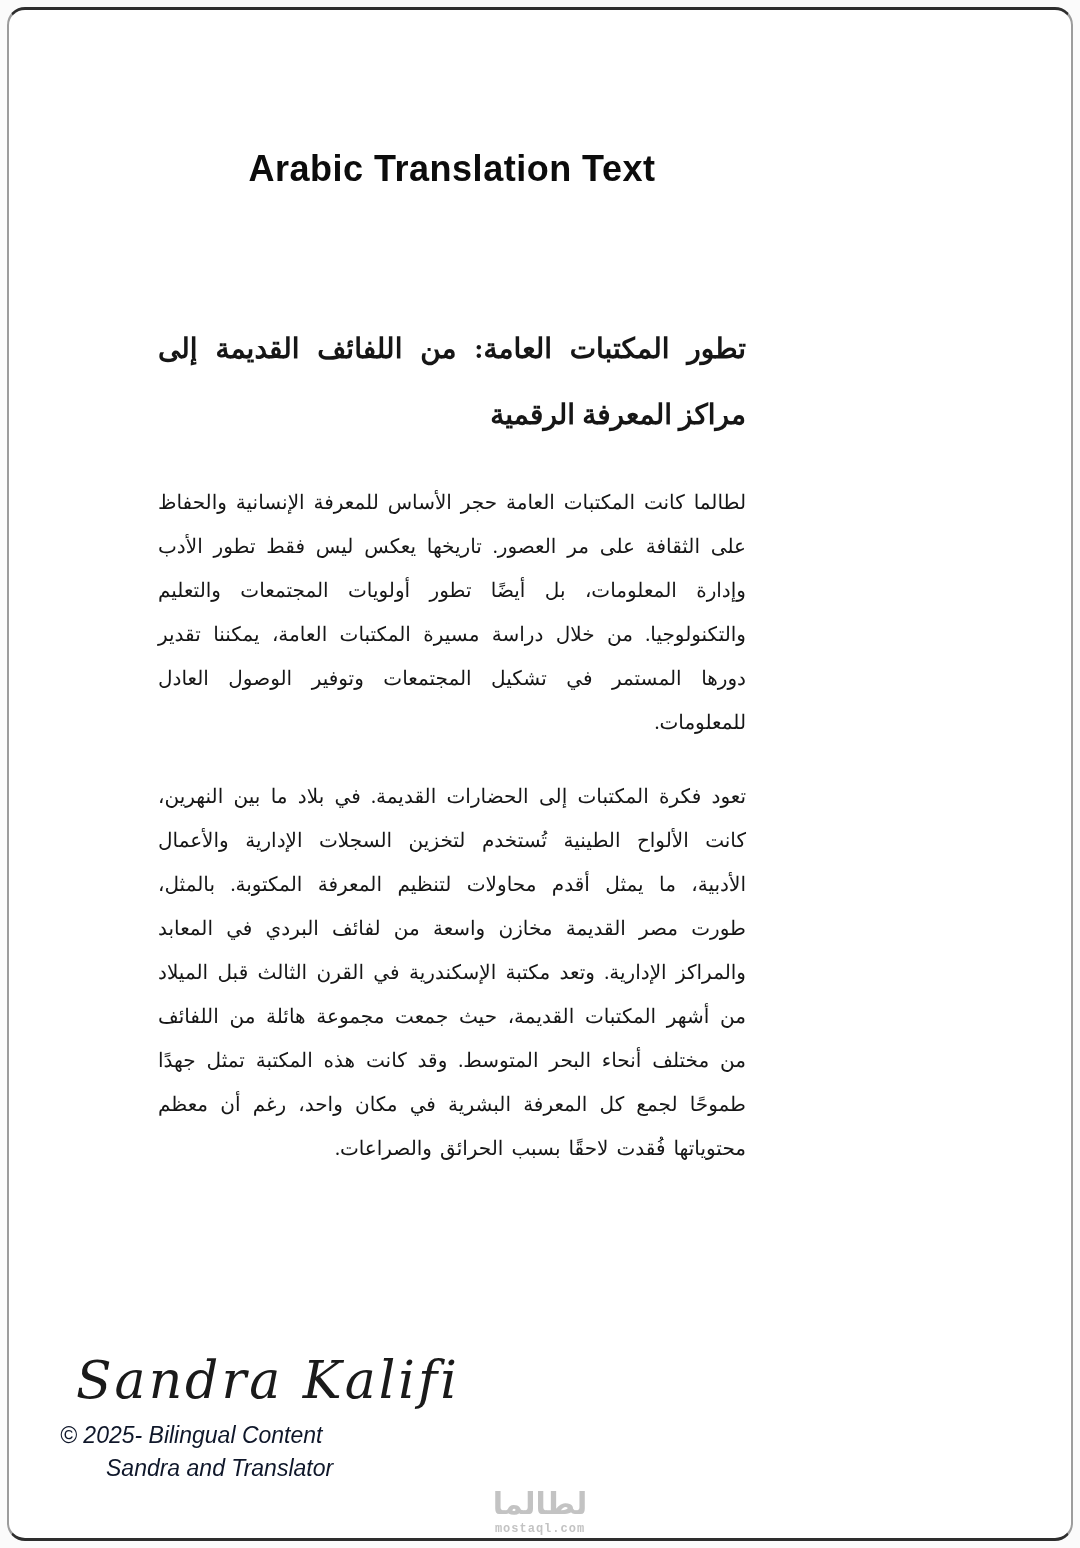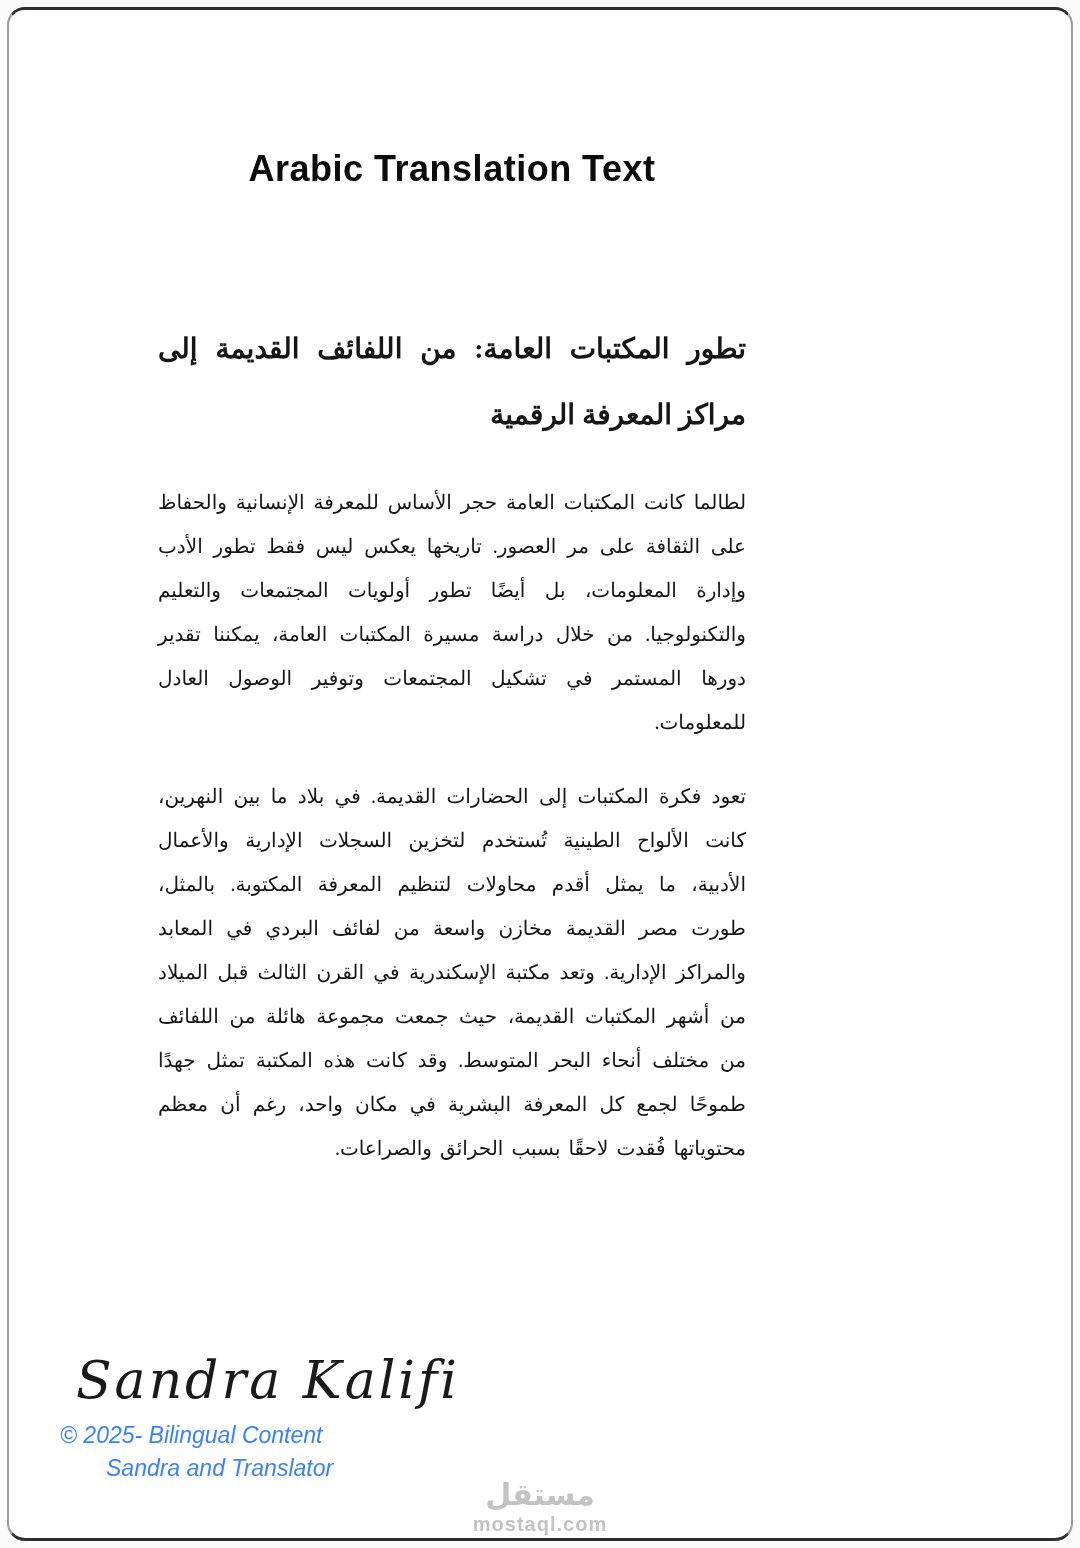--- a/index.html
+++ b/index.html
@@ -80,21 +80,21 @@
       font-style: italic;
       font-size: 52px;
       letter-spacing: 3px;
       color: #1a1a1a;
       padding-left: 16px;
     }
     .copyright {
       font-family: "Liberation Sans", sans-serif;
       font-style: italic;
       font-size: 23px;
-      color: #3b82f6;
+      color: #0f172a;
       margin-top: 12px;
     }
     .copyright.second {
       margin-top: 6px;
       padding-left: 46px;
     }
     .watermark {
       position: absolute;
       left: 0;
       right: 0;
@@ -104,23 +104,23 @@
       user-select: none;
     }
     .wm-ar {
       direction: rtl;
       font-family: "DejaVu Sans", sans-serif;
       font-weight: 700;
       font-size: 30px;
       line-height: 1.1;
     }
     .wm-en {
-      font-family: Liberation Sans, sans-serif;
+      font-family: Liberation Mono, monospace;
       font-weight: 700;
-      font-size: 20px;
+      font-size: 12px;
       letter-spacing: 1px;
       margin-top: 2px;
     }
   </style>
 </head>
 <body>
 
 <div class="page-frame"></div>
 
 <div class="content">
@@ -134,15 +134,15 @@
   <p class="arabic body-text p2">تعود فكرة المكتبات إلى الحضارات القديمة. في بلاد ما بين النهرين، كانت الألواح الطينية تُستخدم لتخزين السجلات الإدارية والأعمال الأدبية، ما يمثل أقدم محاولات لتنظيم المعرفة المكتوبة. بالمثل، طورت مصر القديمة مخازن واسعة من لفائف البردي في المعابد والمراكز الإدارية. وتعد مكتبة الإسكندرية في القرن الثالث قبل الميلاد من أشهر المكتبات القديمة، حيث جمعت مجموعة هائلة من اللفائف من مختلف أنحاء البحر المتوسط. وقد كانت هذه المكتبة تمثل جهدًا طموحًا لجمع كل المعرفة البشرية في مكان واحد، رغم أن معظم محتوياتها فُقدت لاحقًا بسبب الحرائق والصراعات.</p>
 </div>
 
 <div class="author-block">
   <div class="signature">Sandra Kalifi</div>
   <div class="copyright">© 2025- Bilingual Content</div>
   <div class="copyright second">Sandra and Translator</div>
 </div>
 
 <div class="watermark">
-  <div class="wm-ar">مستقل</div>
+  <div class="wm-ar">لطالما</div>
   <div class="wm-en">mostaql.com</div>
 </div>
 
 </body></html>

